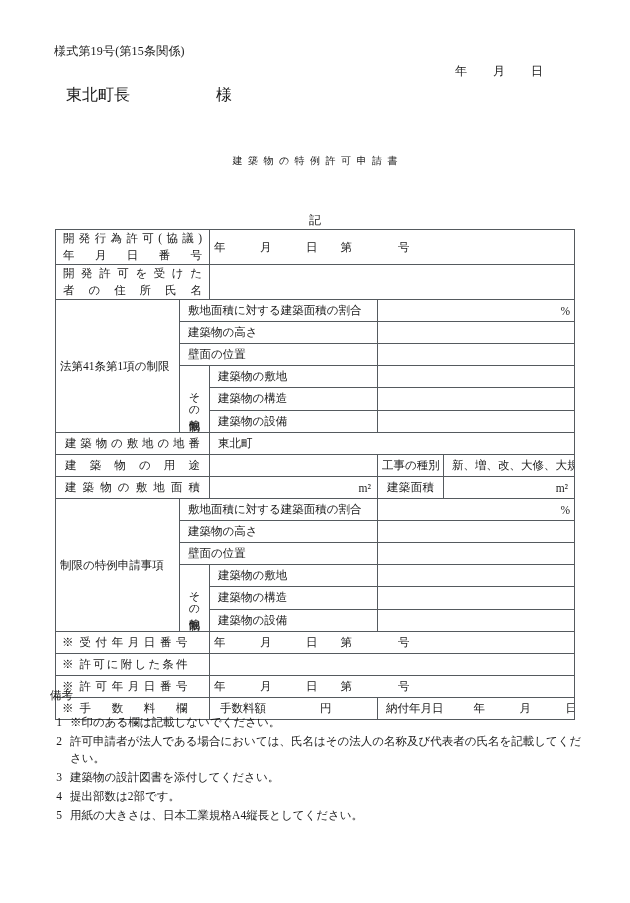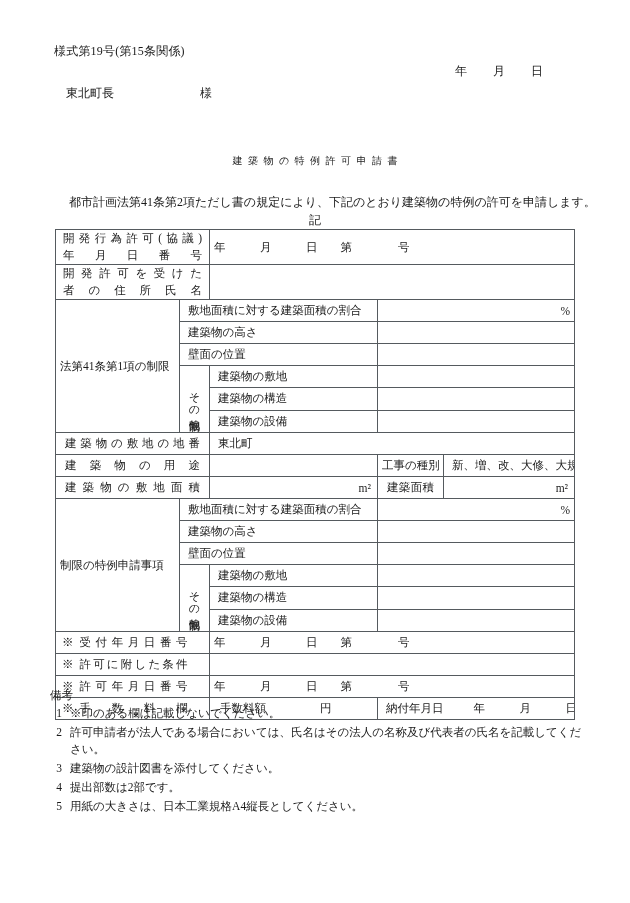--- a/index.html
+++ b/index.html
@@ -42,21 +42,21 @@
     white-space: nowrap;
   }
   .date-line span { display: inline-block; }
   .date-line .y { width: 38px; }
   .date-line .m { width: 38px; }
 
   .addressee {
     position: absolute;
     left: 66px;
     top: 85px;
-    font-size: 12px;
+    font-size: 16px;
     white-space: nowrap;
   }
   .addressee .sama {
     display: inline-block;
     margin-left: 86px;
   }
 
   .applicant {
     position: absolute;
     left: 335px;
@@ -202,21 +202,21 @@
 
   
   .remarks {
     position: absolute;
     left: 48px;
     top: 688px;
     width: 540px;
     font-size: 11.5px;
   }
   .remarks-title {
-    margin-bottom: 2px;
+    margin-bottom: 11px;
     padding-left: 2px;
   }
   .remark {
     display: flex;
     margin-bottom: 2.5px;
     line-height: 16.5px;
   }
   .remark .num {
     width: 22px;
     text-align: center;
@@ -238,21 +238,20 @@
     <span class="y">年</span><span class="m">月</span><span>日</span>
   </div>
 
   <div class="addressee">
     <span>東北町長</span><span class="sama">様</span>
   </div>
 
 
   <div class="doc-title">建築物の特例許可申請書</div>
 
-  <div class="intro">都市計画法第41条第2項ただし書の規定により、下記のとおり建築物の特例の許可を申請します。</div>
   <div class="ki">記</div>
 
   <table class="form">
     <colgroup>
       <col style="width:124px">
       <col style="width:30px">
       <col style="width:168px">
       <col style="width:66px">
       <col style="width:131px">
     </colgroup>

